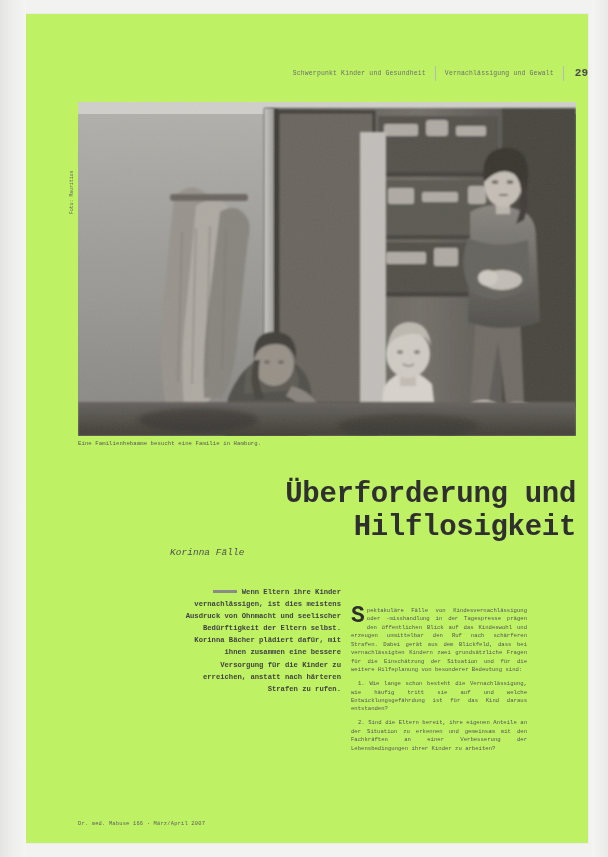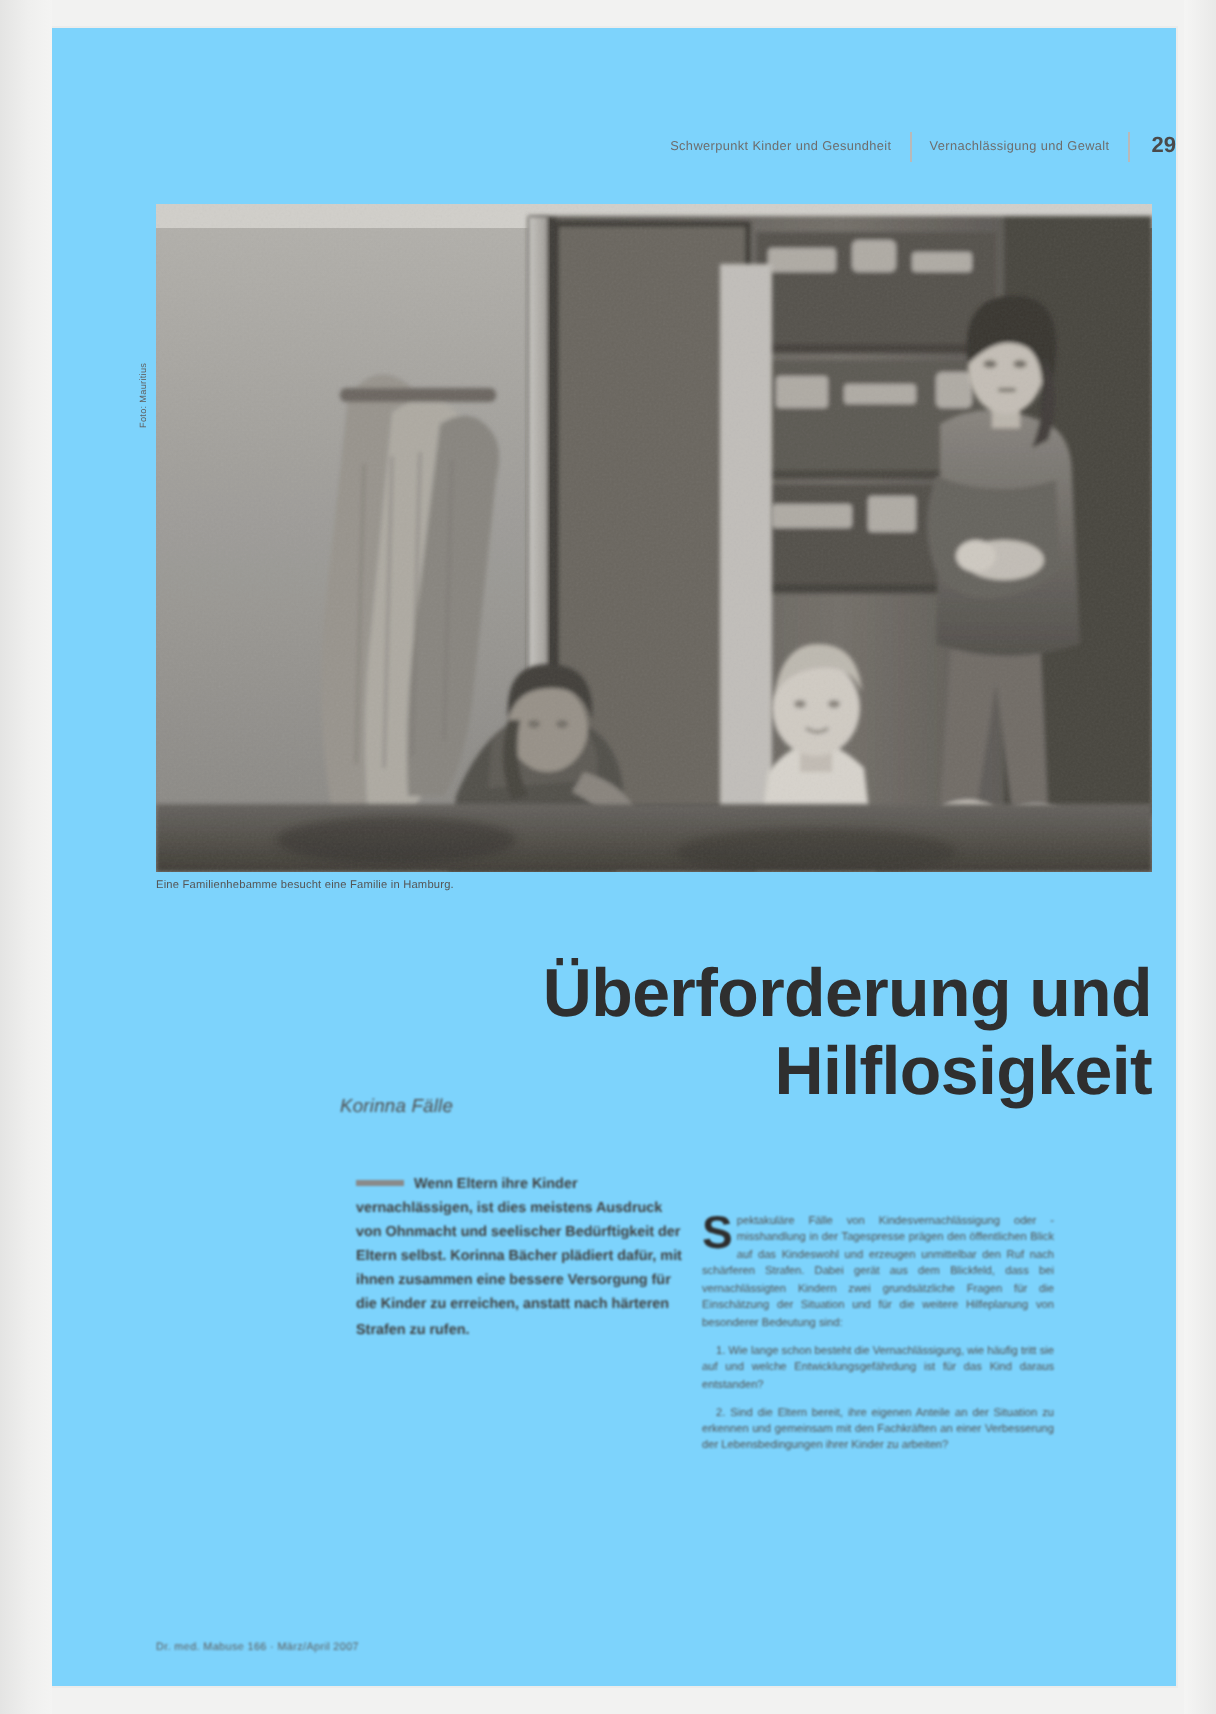--- a/index.html
+++ b/index.html
@@ -19,22 +19,23 @@
     position: absolute;
     inset: 0;
     background: #f2f2f1;
   }
   .page {
     position: absolute;
     left: 22px;
     top: 14px;
     width: 566px;
     height: 829px;
-    background: #7dd3fc;
+    background: #bef264;
     box-shadow: 0 0 0 1px #ececeb;
+    font-family: Liberation Mono, monospace;
   }
   
   .gutter {
     position: absolute;
     left: 0;
     top: 0;
     width: 26px;
     height: 857px;
     background: linear-gradient(to right, #e4e4e3 0%, #efefee 55%, #f4f4f3 100%);
     pointer-events: none;
@@ -124,21 +125,21 @@
     filter: blur(.35px);
   }
 
   
   .headline {
     position: absolute;
     left: 56px;
     top: 452px;
     width: 498px;
     text-align: right;
-    font-size: 34px;
+    font-size: 29px;
     font-weight: bold;
     color: #2f2f2f;
     letter-spacing: -.3px;
     filter: blur(.25px);
     margin-top: 12px;
   }
   .subhead {
     position: absolute;
     left: 56px;
     top: 492px;
@@ -163,21 +164,21 @@
   
   .col-left {
     position: absolute;
     left: 156px;
     top: 572px;
     width: 163px;
     font-size: 7.2px;
     line-height: 12.1px;
     font-weight: bold;
     color: #3f3f3f;
-    text-align: left;
+    text-align: right;
     filter: blur(.45px);
   }
   .lead-dash {
     display: inline-block;
     width: 24px;
     height: 3px;
     background: #8a8a8a;
     vertical-align: middle;
     margin-right: 5px;
     margin-bottom: 1px;

